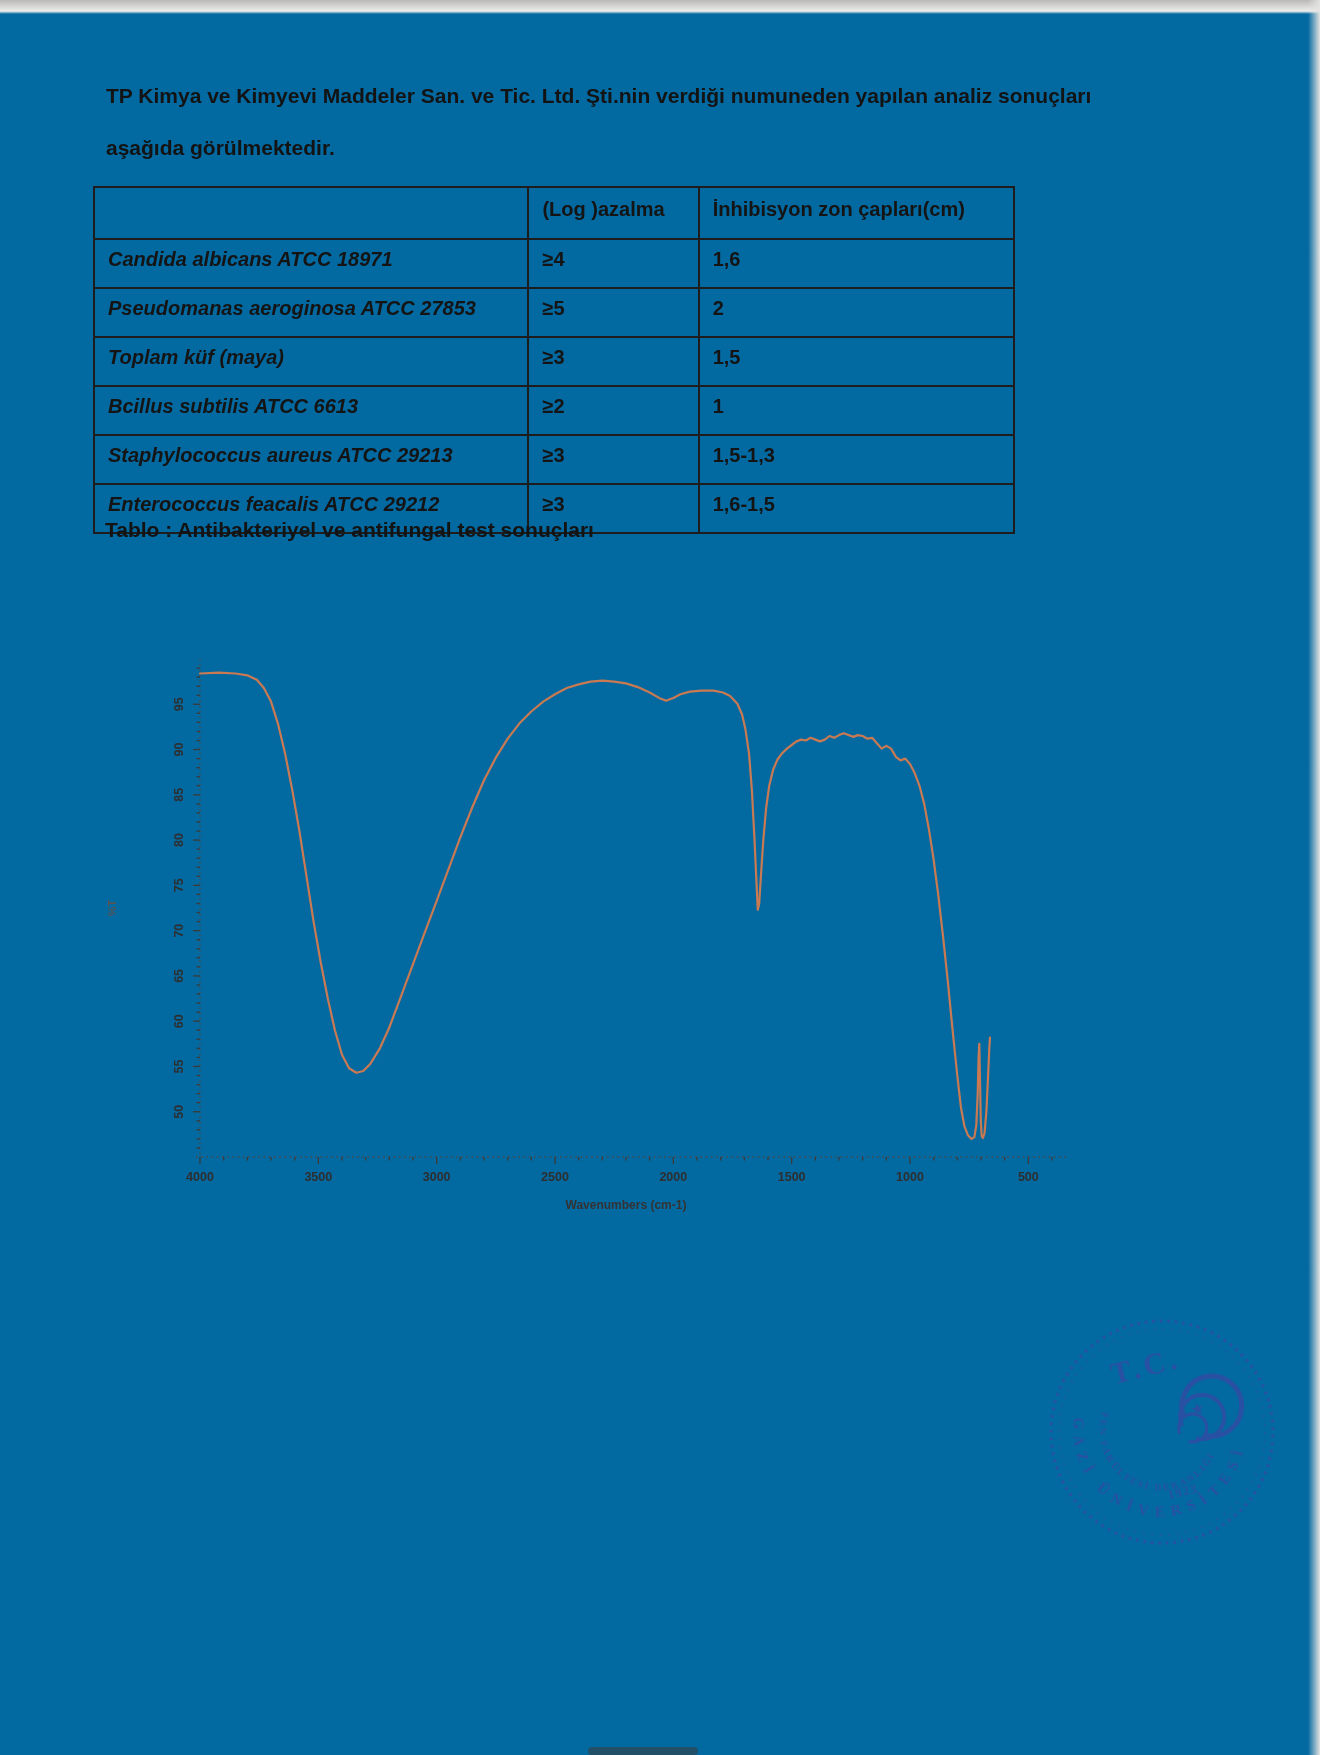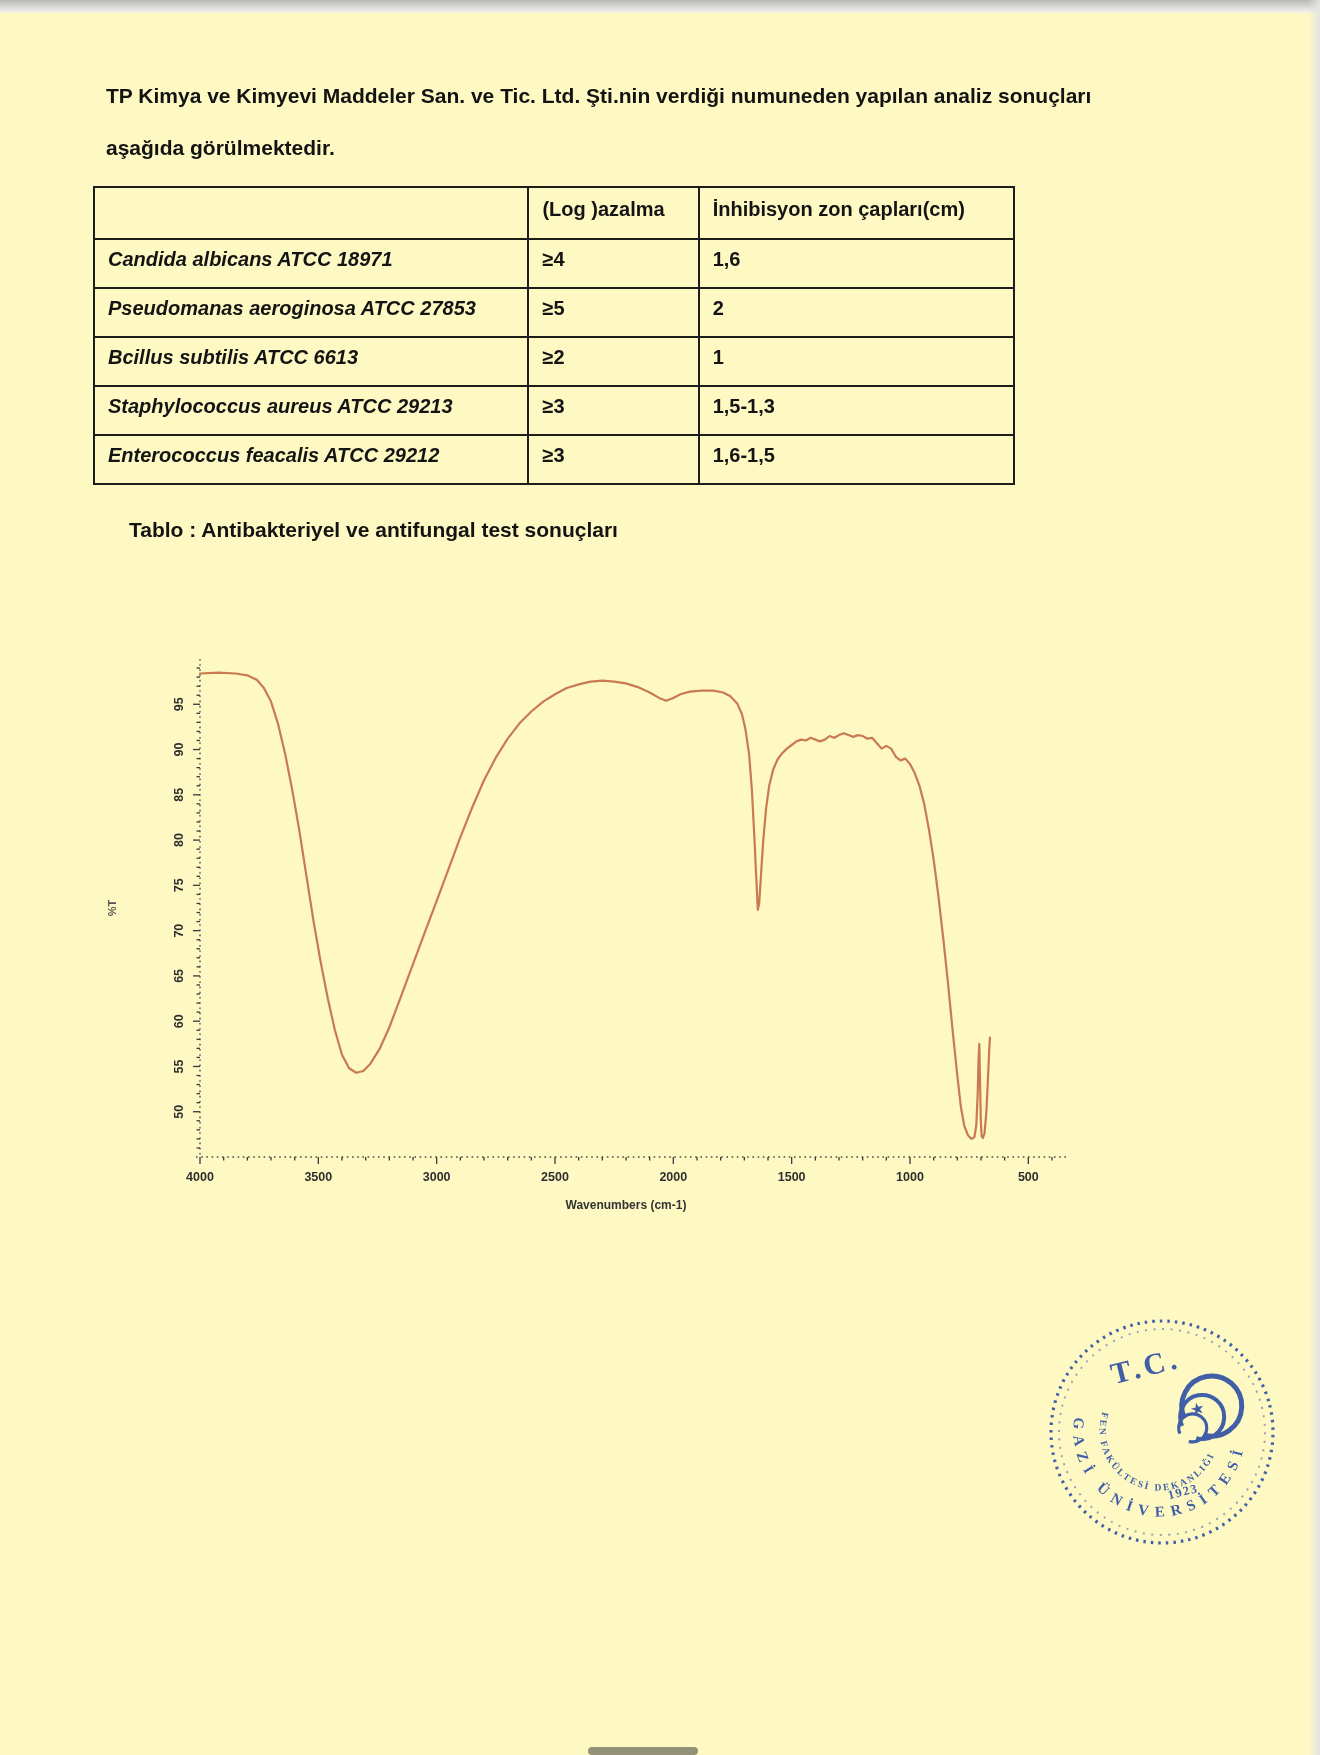--- a/index.html
+++ b/index.html
@@ -1,20 +1,20 @@
 <!DOCTYPE html>
 <html><head>
 <meta charset="utf-8">
 <style>
   html,body{margin:0;padding:0;background:#eceae8;}
   .page{
     position:relative;
     width:1320px;height:1755px;
     margin:0 auto;
-    background:#fef9c3;
+    background:#0369a1;
     overflow:hidden;
     font-family:"Liberation Sans",sans-serif;
     color:#161616;
   }
   .scan-top{position:absolute;left:0;top:0;width:100%;height:14px;
     background:linear-gradient(#b9b8b6,#ededeb 80%,rgba(255,255,255,0));}
   .scan-right{position:absolute;right:0;top:0;width:12px;height:100%;
     background:linear-gradient(to left,#e3e3e1,rgba(255,255,255,0));}
   .scan-smudge{position:absolute;left:588px;top:1747px;width:110px;height:8px;
     background:#3c3c3c;opacity:.55;border-radius:4px;}
@@ -34,21 +34,21 @@
     vertical-align:middle;
   }
   .results-table tr{height:46px;}
   .results-table tr.hdr{height:52px;}
   .col-org{width:448px;}
   .col-log{width:156px;}
   .col-zone{width:318px;margin-top:8px;}
   .org{font-style:italic;}
   .tbl-caption{
     position:absolute;left:105px;top:518px;
-    font-size:21px;font-weight:700;color:#131313;margin-left:24px;
+    font-size:21px;font-weight:700;color:#131313;
   }
 
   .chart-wrap{position:absolute;left:100px;top:633px;width:1010px;height:615px;}
   .chart-wrap svg{width:100%;height:100%;}
   .axis{stroke:#4a4a4a;stroke-width:1.4;stroke-dasharray:1.6 3.6;fill:none;}
   .tick{stroke:#3a3a3a;stroke-width:1.3;}
   .tl{font:600 12.5px "Liberation Sans",sans-serif;fill:#2e2e2e;text-anchor:middle;}
   .xl{font:600 12px "Liberation Sans",sans-serif;fill:#333;text-anchor:middle;}
   .yl{font:600 11px "Liberation Sans",sans-serif;fill:#555;text-anchor:middle;}
 
@@ -85,20 +85,25 @@
       </tr>
       <tr>
         <td class="org">Candida albicans ATCC 18971</td>
         <td>≥4</td>
         <td>1,6</td>
       </tr>
       <tr>
         <td class="org">Pseudomanas aeroginosa ATCC 27853</td>
         <td>≥5</td>
         <td>2</td>
+      </tr>
+      <tr>
+        <td class="org">Toplam küf (maya)</td>
+        <td>≥3</td>
+        <td>1,5</td>
       </tr>
       <tr>
         <td class="org">Bcillus subtilis ATCC 6613</td>
         <td>≥2</td>
         <td>1</td>
       </tr>
       <tr>
         <td class="org">Staphylococcus aureus ATCC 29213</td>
         <td>≥3</td>
         <td>1,5-1,3</td>

